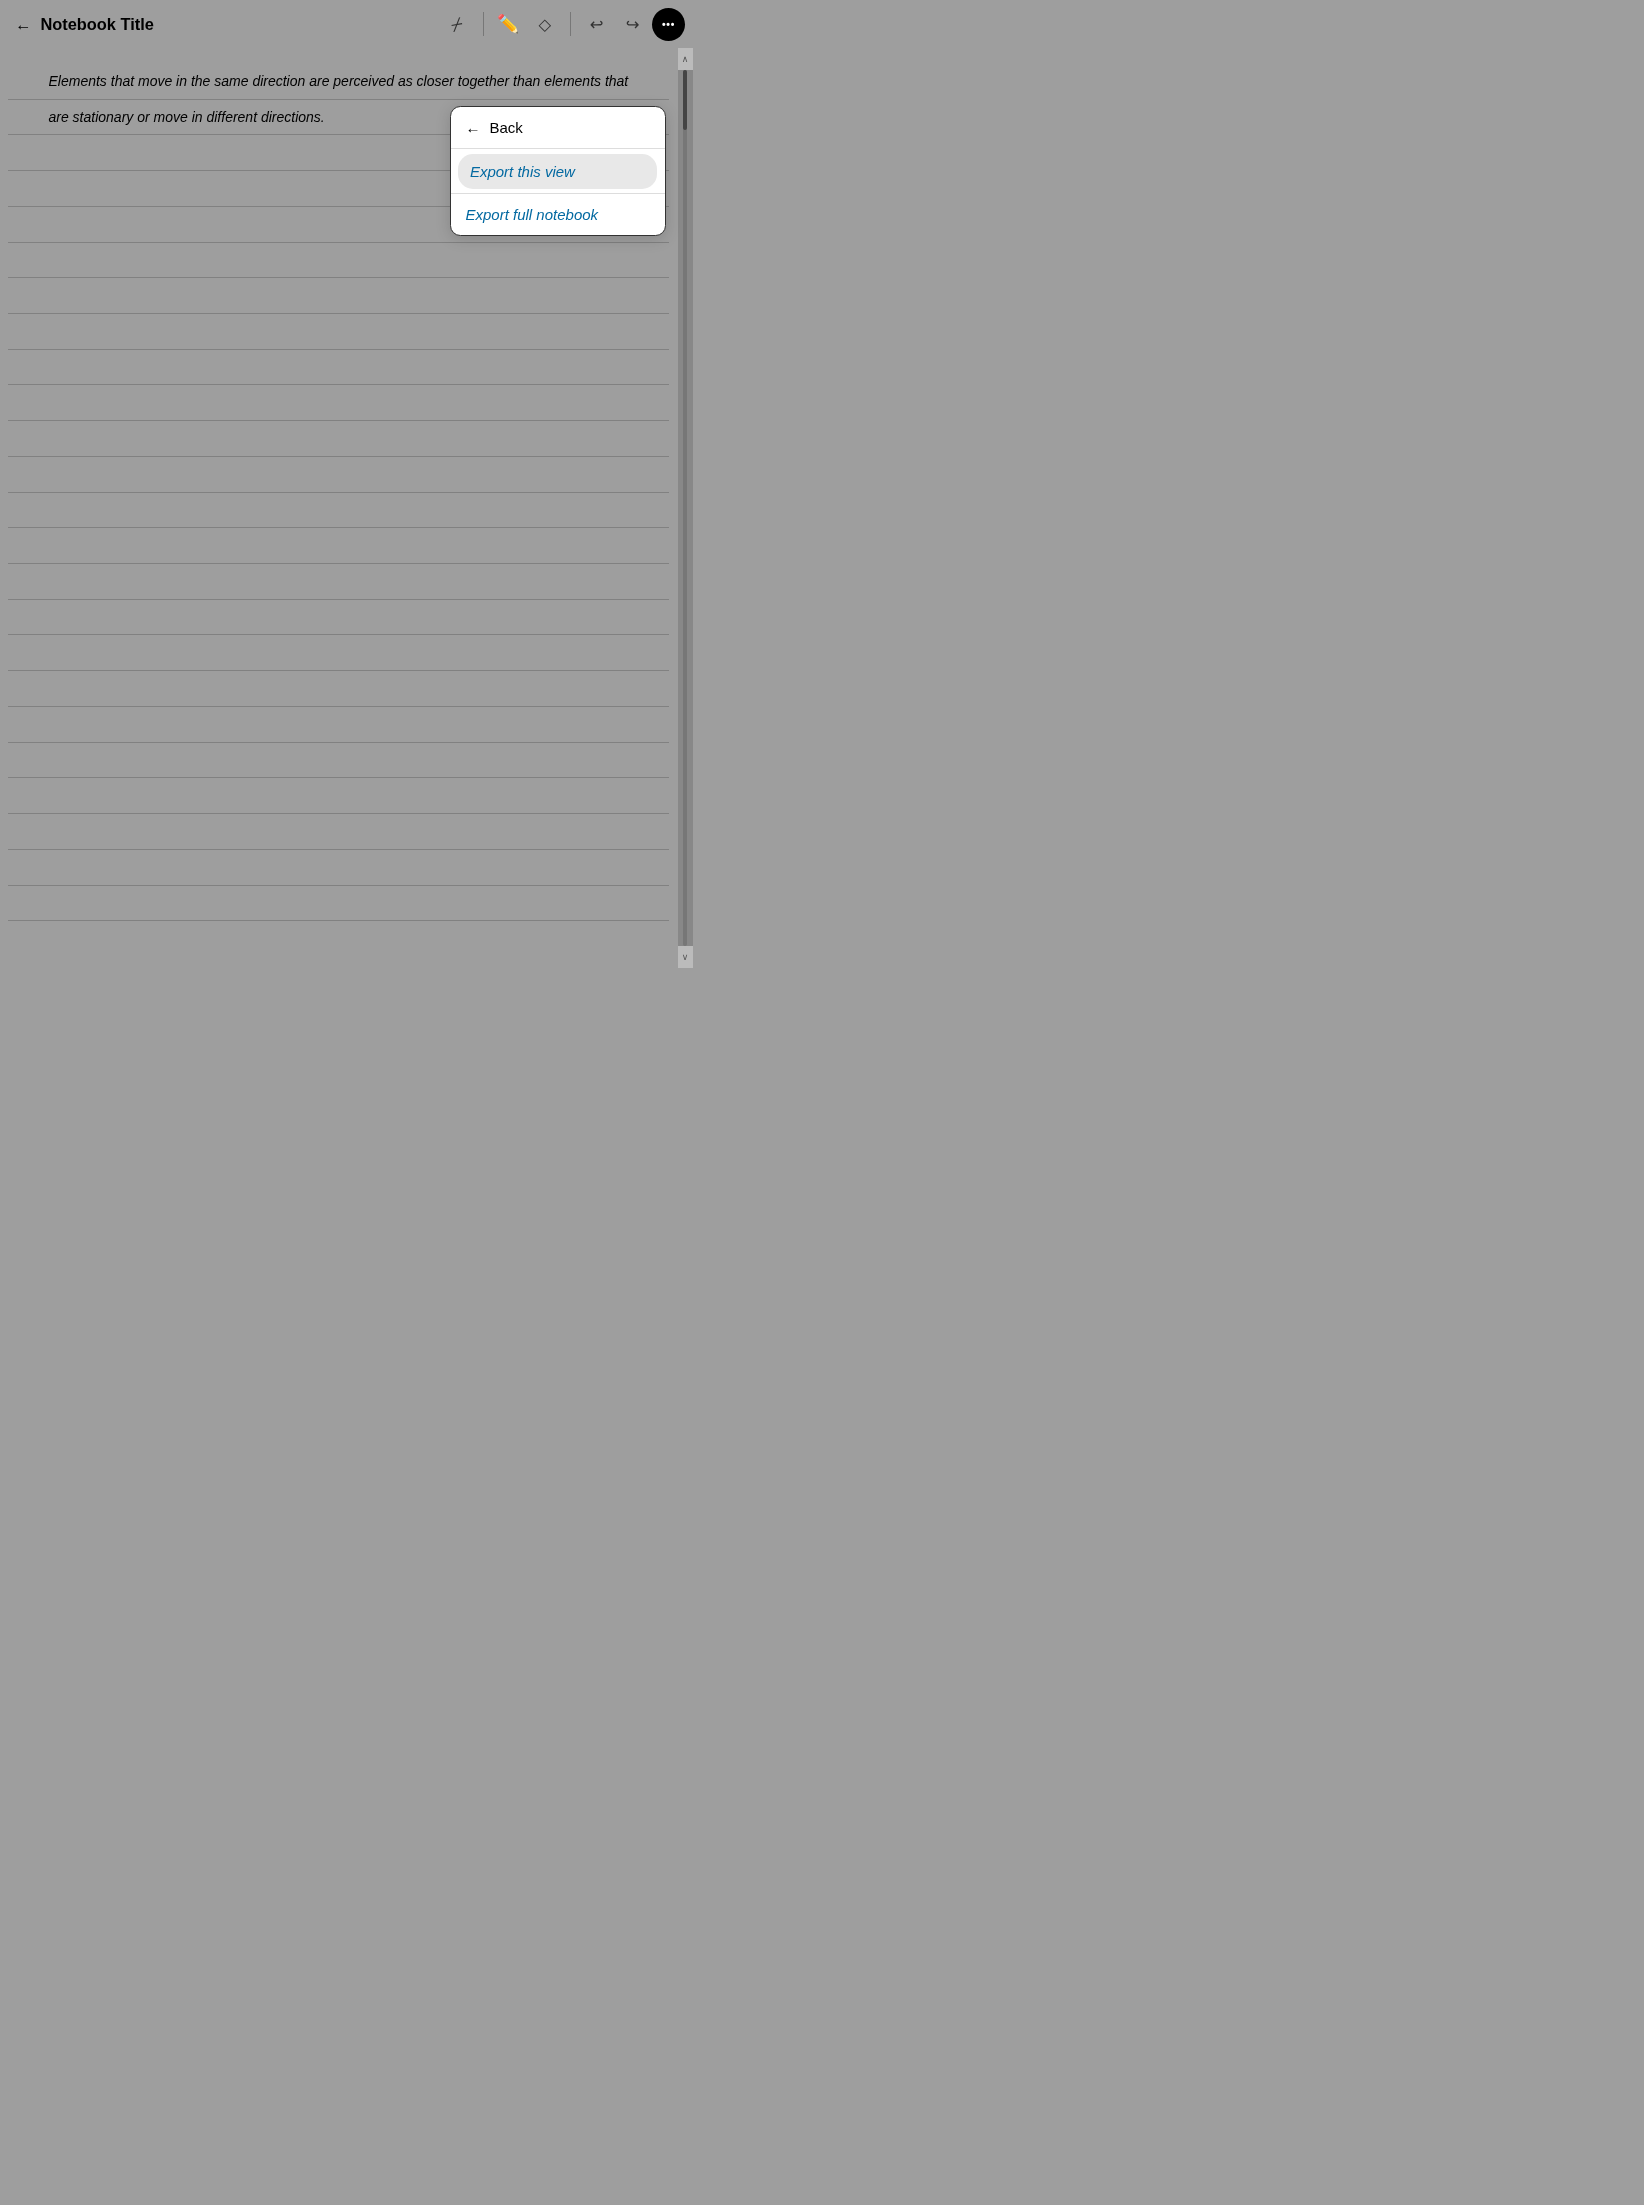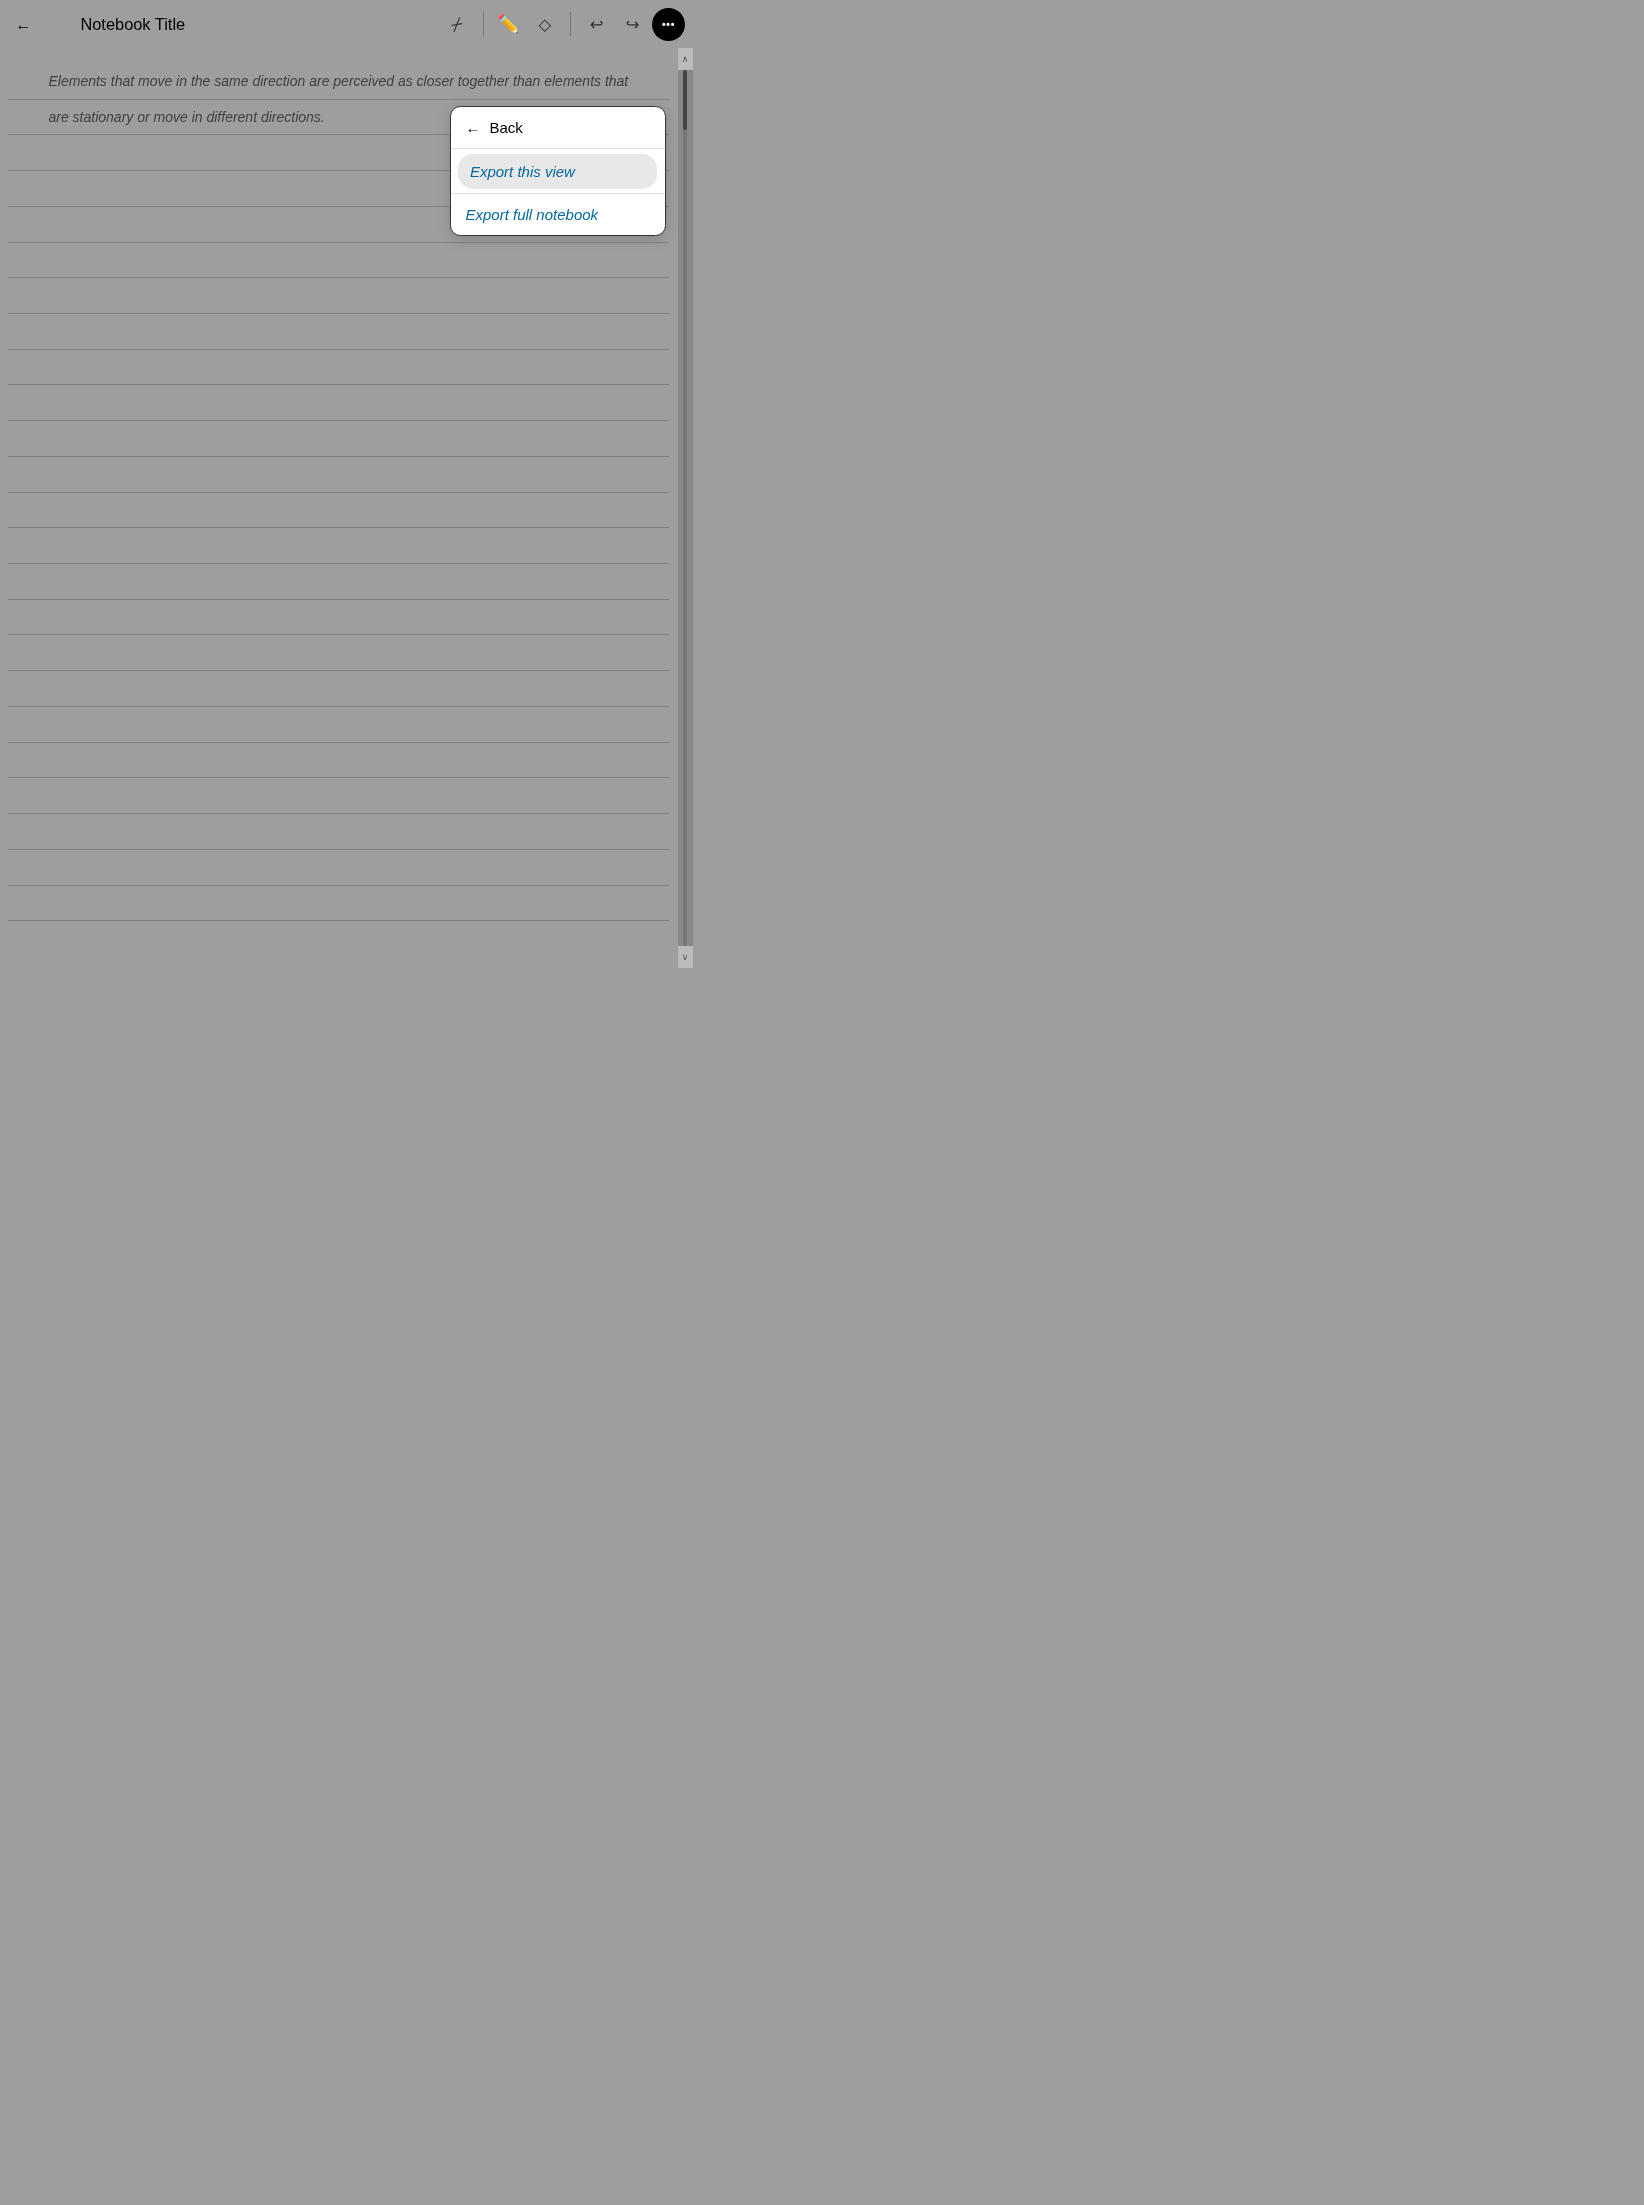--- a/index.html
+++ b/index.html
@@ -41,23 +41,22 @@
       gap: 4.5px;
       background: none;
       border: none;
       cursor: pointer;
       font-size: 15px;
       color: #000;
     }
 
     .notebook-title {
       font-size: 16.4px;
-      font-weight: 400;
+      font-weight: 700;
       color: #000;
-      margin-left: 40px;
     }
 
     .toolbar-center {
       display: flex;
       align-items: center;
       gap: 3px;
     }
 
     .divider {
       width: 0.7px;
@@ -112,21 +111,21 @@
       right: 24px;
       top: 0;
       bottom: 0;
       padding: 15px 22px 0 41px;
     }
 
     .text-content {
       font-size: 14px;
       font-style: italic;
       line-height: 36px;
-      color: #404040;
+      color: #000000;
       position: relative;
       z-index: 2;
     }
 
     .lines-container {
       position: absolute;
       top: 0;
       left: 0;
       right: 0;
       bottom: 0;

